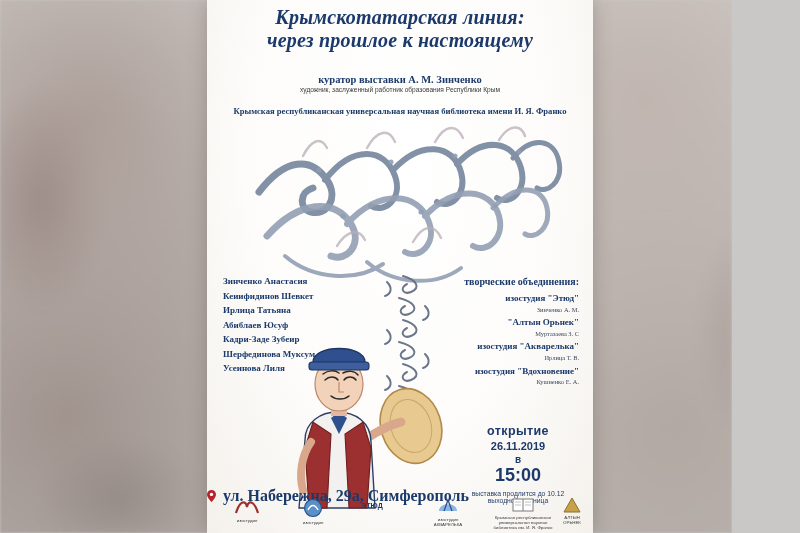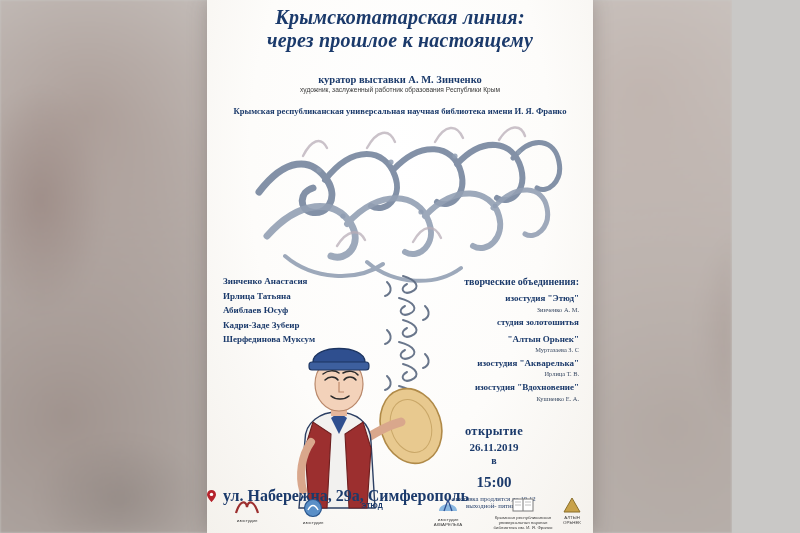--- a/index.html
+++ b/index.html
@@ -147,31 +147,31 @@
   .col-right .sub {
     font-weight: normal;
     font-size: 6.4px;
     color: #3a4a63;
     line-height: 1.2;
   }
 
   
   .event {
     position: absolute;
-    right: 24px;
+    right: 0;
     top: 424px;
     width: 150px;
     text-align: center;
     color: #1b3a6b;
-    font-family: Liberation Serif, serif;
+    font-family: Liberation Sans, sans-serif;
   }
   .event .ev1 { font-size: 12.5px; font-weight: bold; letter-spacing: 0.4px; }
   .event .ev2 { font-size: 11px; font-weight: bold; margin-top: 2px; }
   .event .ev3 { font-size: 10px; font-weight: bold; margin-top: 2px; }
-  .event .ev4 { font-size: 15px; font-weight: bold; margin-top: 8px; }
+  .event .ev4 { font-size: 18px; font-weight: bold; margin-top: 0px; }
   .event .ev5 { font-size: 6.8px; font-weight: normal; margin-top: 4px; color: #27416c; }
   .event .ev6 { font-size: 6.8px; font-weight: normal; color: #27416c; }
 
   
   .boy { position: absolute; left: 36px; top: 330px; width: 215px; height: 185px; }
 
   
   .addr {
     position: absolute;
     left: 0;
@@ -274,31 +274,32 @@
           <path d="M52 34 C58 40, 56 46, 50 48"></path>
           <path d="M14 58 C20 64, 18 70, 12 72"></path>
           <path d="M52 82 C58 88, 56 94, 50 96"></path>
           <path d="M14 104 C20 110, 18 116, 12 118"></path>
         </g>
       </svg>
     </div>
 
     <div class="col-left">
       <div class="nm">Зинченко Анастасия</div>
+      <div class="nm">Кеиифидинов Шевкет</div>
       <div class="nm">Ирлица Татьяна</div>
       <div class="nm">Абиблаев Юсуф</div>
       <div class="nm">Кадри-Заде Зубеир</div>
       <div class="nm">Шерфединова Муксум</div>
+      <div class="nm">Усеинова Лиля</div>
     </div>
 
     <div class="col-right">
       <div class="hdr">творческие объединения:</div>
       <div class="grp">изостудия "Этюд"</div>
       <div class="sub">Зинченко А. М.</div>
-      <div class="grp">студия золотошитья</div>
       <div class="grp">"Алтын Орьнек"</div>
       <div class="sub">Муртазаева З. С</div>
       <div class="grp">изостудия "Акварелька"</div>
       <div class="sub">Ирлица Т. В.</div>
       <div class="grp">изостудия "Вдохновение"</div>
       <div class="sub">Кушненко Е. А.</div>
     </div>
 
     <div class="boy">
       <svg width="215" height="185" viewBox="0 0 215 185">

